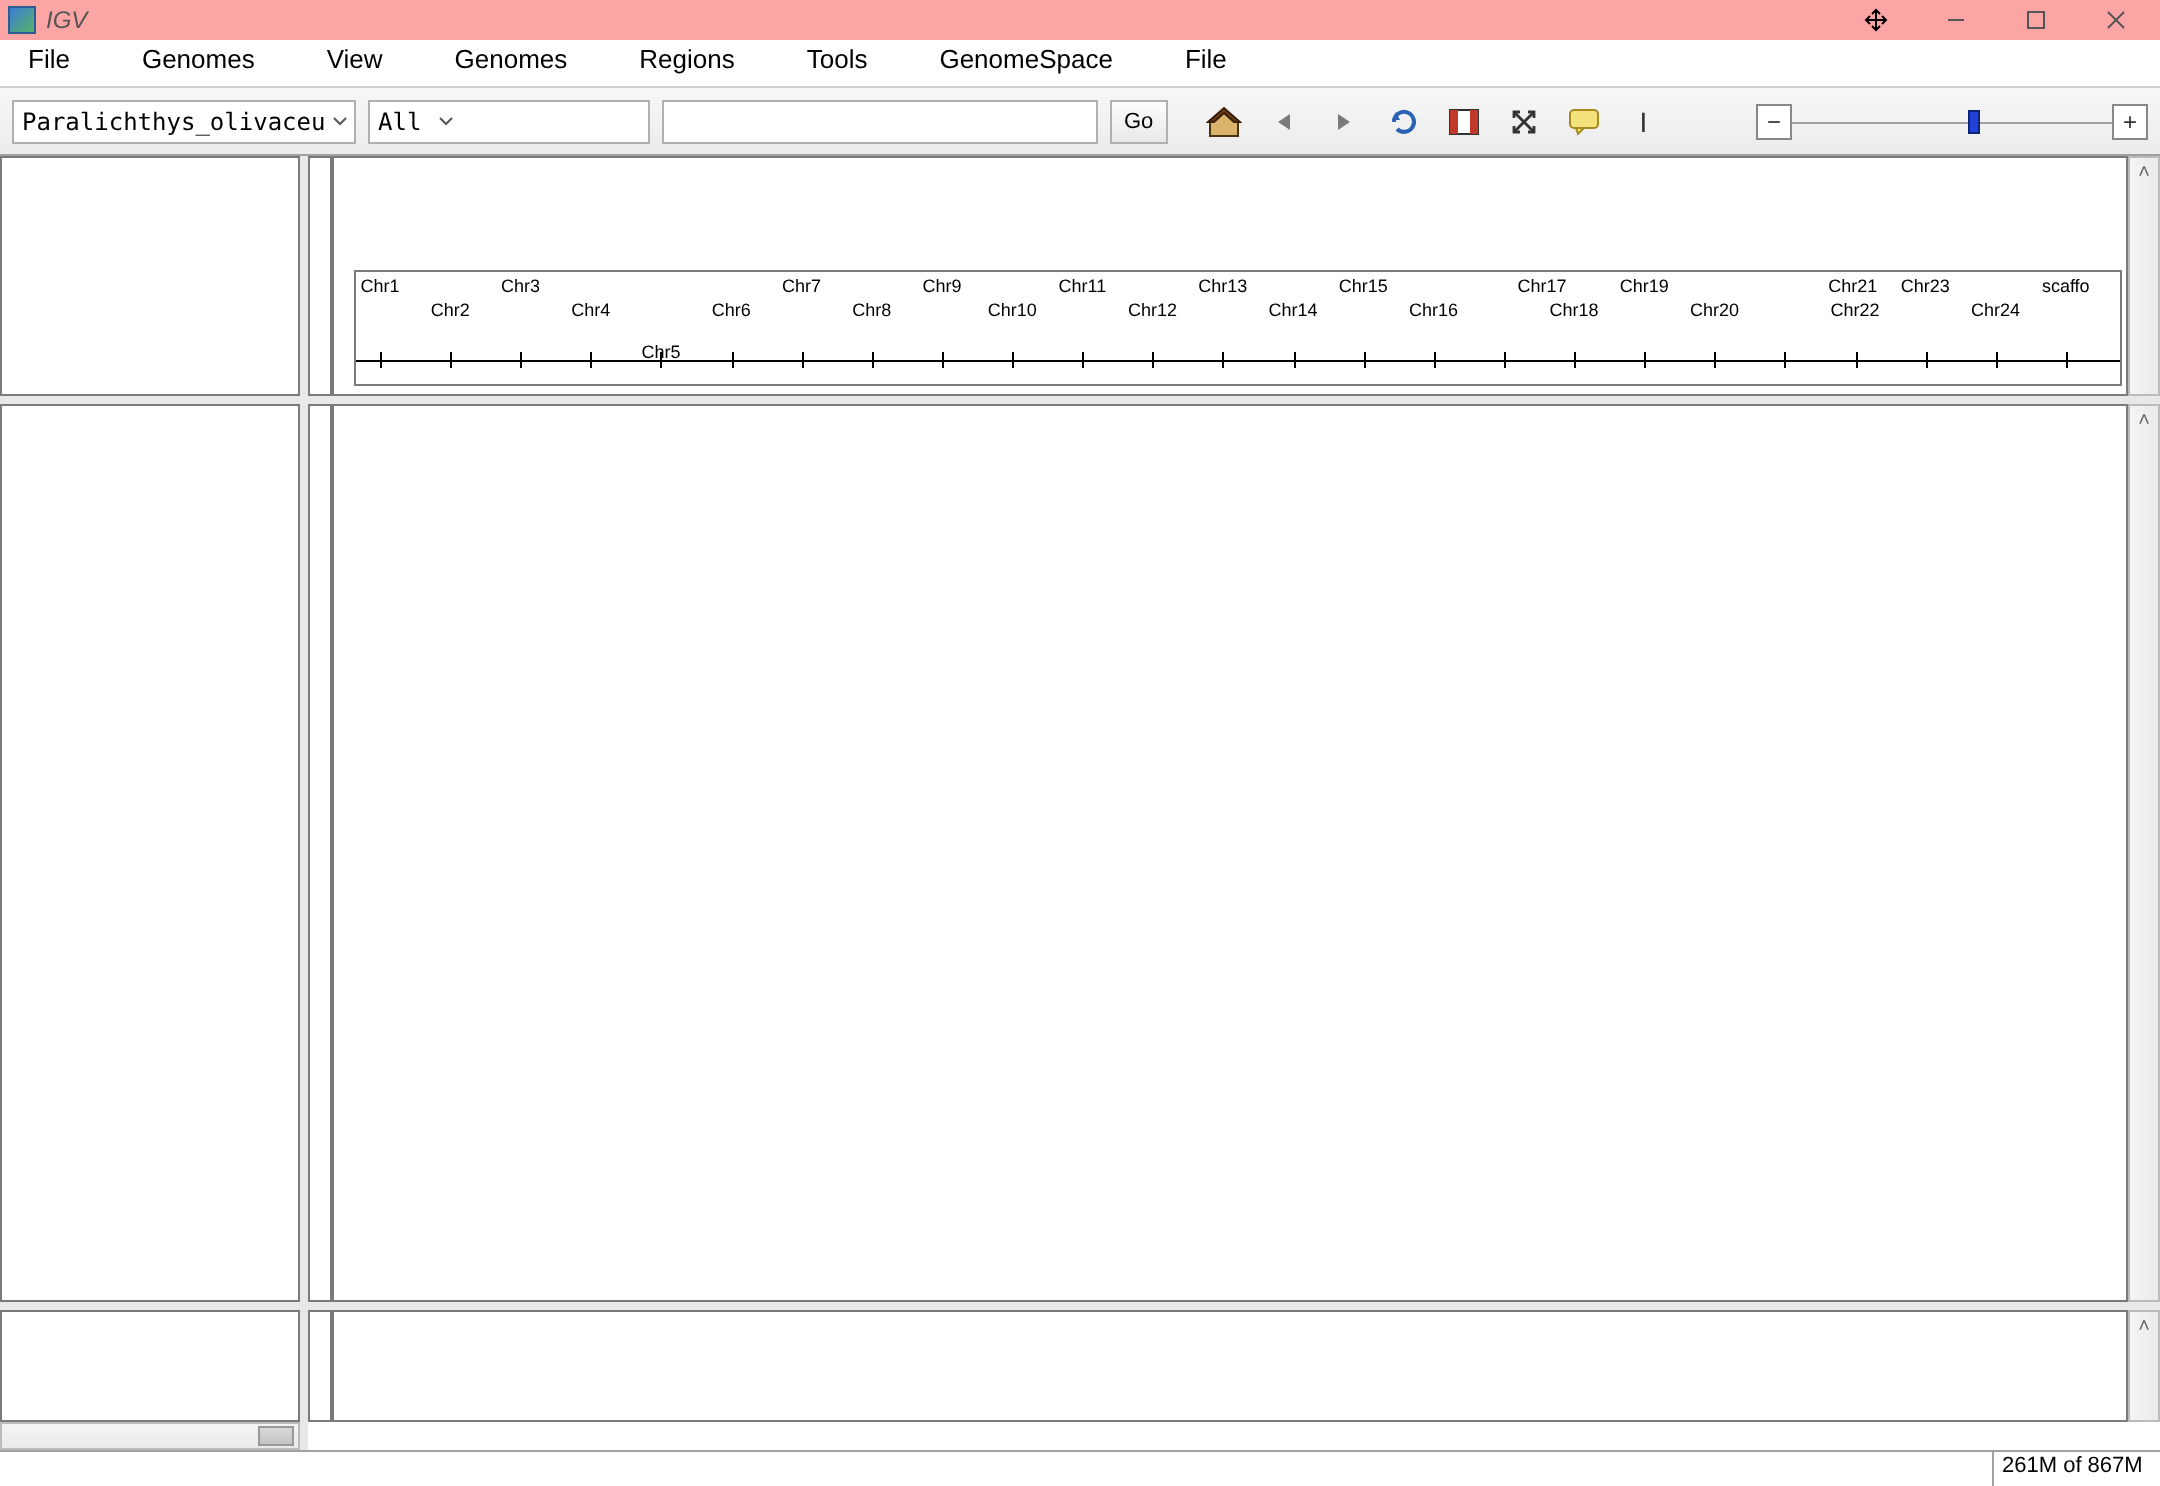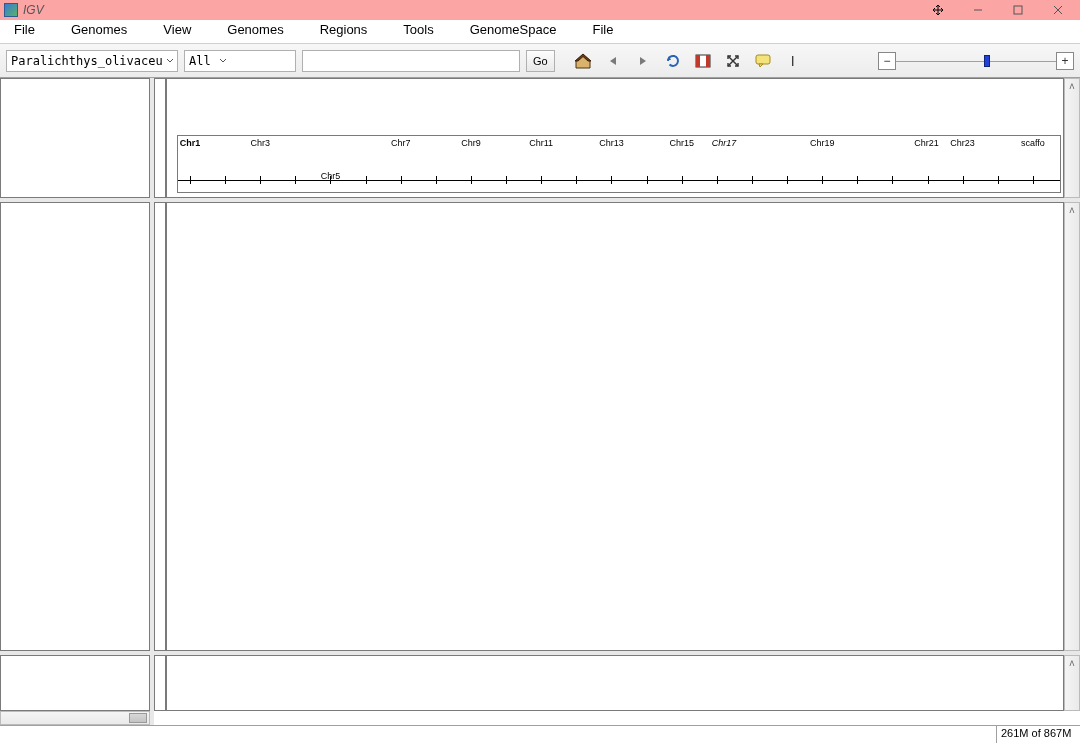--- a/index.html
+++ b/index.html
@@ -88,21 +88,21 @@
     white-space: nowrap;
     overflow: hidden;
   }
   .combo .combo-arrow {
     width: 16px; height: 100%;
     display:flex; align-items:center; justify-content:center;
     color:#555;
     border-left: 0;
   }
   .combo.genome { width: 172px; }
-  .combo.chrom  { width: 112px; }
+  .combo.chrom  { width: 141px; }
   .locus-input {
     border: 1px solid #b0b0b0;
     background: #fff;
     height: 22px;
     width: 218px;
     padding: 0 4px;
     font-family: monospace;
     font-size: 12px;
   }
   .go-btn {
@@ -396,33 +396,47 @@
 
 <div class="workspace">
 
   <div class="row top-row">
     <div class="panel col-names-a"></div>
     <div class="gutter-v"></div>
     <div class="panel col-names-b"></div>
     <div class="panel col-main" style="border-left:1px solid #7a7a7a;">
       <div class="ideogram-wrap">
         <div class="chrom-labels" id="chrom-labels-1">
-            <span class="chrom-label" style="left: 12px; font-weight: bold;">Chr1</span>
+            <span class="chrom-label" style="left: 12px;">Chr1</span>
             <span class="chrom-label" style="left: 82.24px;">Chr3</span>
             <span class="chrom-label" style="left: 152.48px; margin-top: 33px;">Chr5</span>
             <span class="chrom-label" style="left: 222.72px;">Chr7</span>
             <span class="chrom-label" style="left: 292.96px;">Chr9</span>
             <span class="chrom-label" style="left: 363.2px;">Chr11</span>
             <span class="chrom-label" style="left: 433.44px;">Chr13</span>
             <span class="chrom-label" style="left: 503.68px;">Chr15</span>
-            <span class="chrom-label" style="left: 546px; font-style: italic;">Chr17</span>
+            <span class="chrom-label" style="left: 593px;">Chr17</span>
             <span class="chrom-label" style="left: 644.16px;">Chr19</span>
             <span class="chrom-label" style="left: 714.4px; margin-left: 34px;">Chr21</span>
             <span class="chrom-label" style="left: 784.64px;">Chr23</span>
             <span class="chrom-label" style="left: 854.88px;">scaffo</span>
+          </div>
+        <div class="chrom-labels" id="chrom-labels-2" style="top:14px;">
+            <span class="chrom-label" style="left: 47.12px;">Chr2</span>
+            <span class="chrom-label" style="left: 117.36px;">Chr4</span>
+            <span class="chrom-label" style="left: 187.6px;">Chr6</span>
+            <span class="chrom-label" style="left: 257.84px;">Chr8</span>
+            <span class="chrom-label" style="left: 328.08px;">Chr10</span>
+            <span class="chrom-label" style="left: 398.32px;">Chr12</span>
+            <span class="chrom-label" style="left: 468.56px;">Chr14</span>
+            <span class="chrom-label" style="left: 538.8px;">Chr16</span>
+            <span class="chrom-label" style="left: 609.04px;">Chr18</span>
+            <span class="chrom-label" style="left: 679.28px;">Chr20</span>
+            <span class="chrom-label" style="left: 749.52px;">Chr22</span>
+            <span class="chrom-label" style="left: 819.76px;">Chr24</span>
           </div>
         <div class="ruler" id="ruler">
           <div class="ruler-line"></div>
         <div class="ruler-tick" style="left: 12px;"></div>
             <div class="ruler-tick" style="left: 47.12px;"></div>
             <div class="ruler-tick" style="left: 82.24px;"></div>
             <div class="ruler-tick" style="left: 117.36px;"></div>
             <div class="ruler-tick" style="left: 152.48px;"></div>
             <div class="ruler-tick" style="left: 187.6px;"></div>
             <div class="ruler-tick" style="left: 222.72px;"></div>

